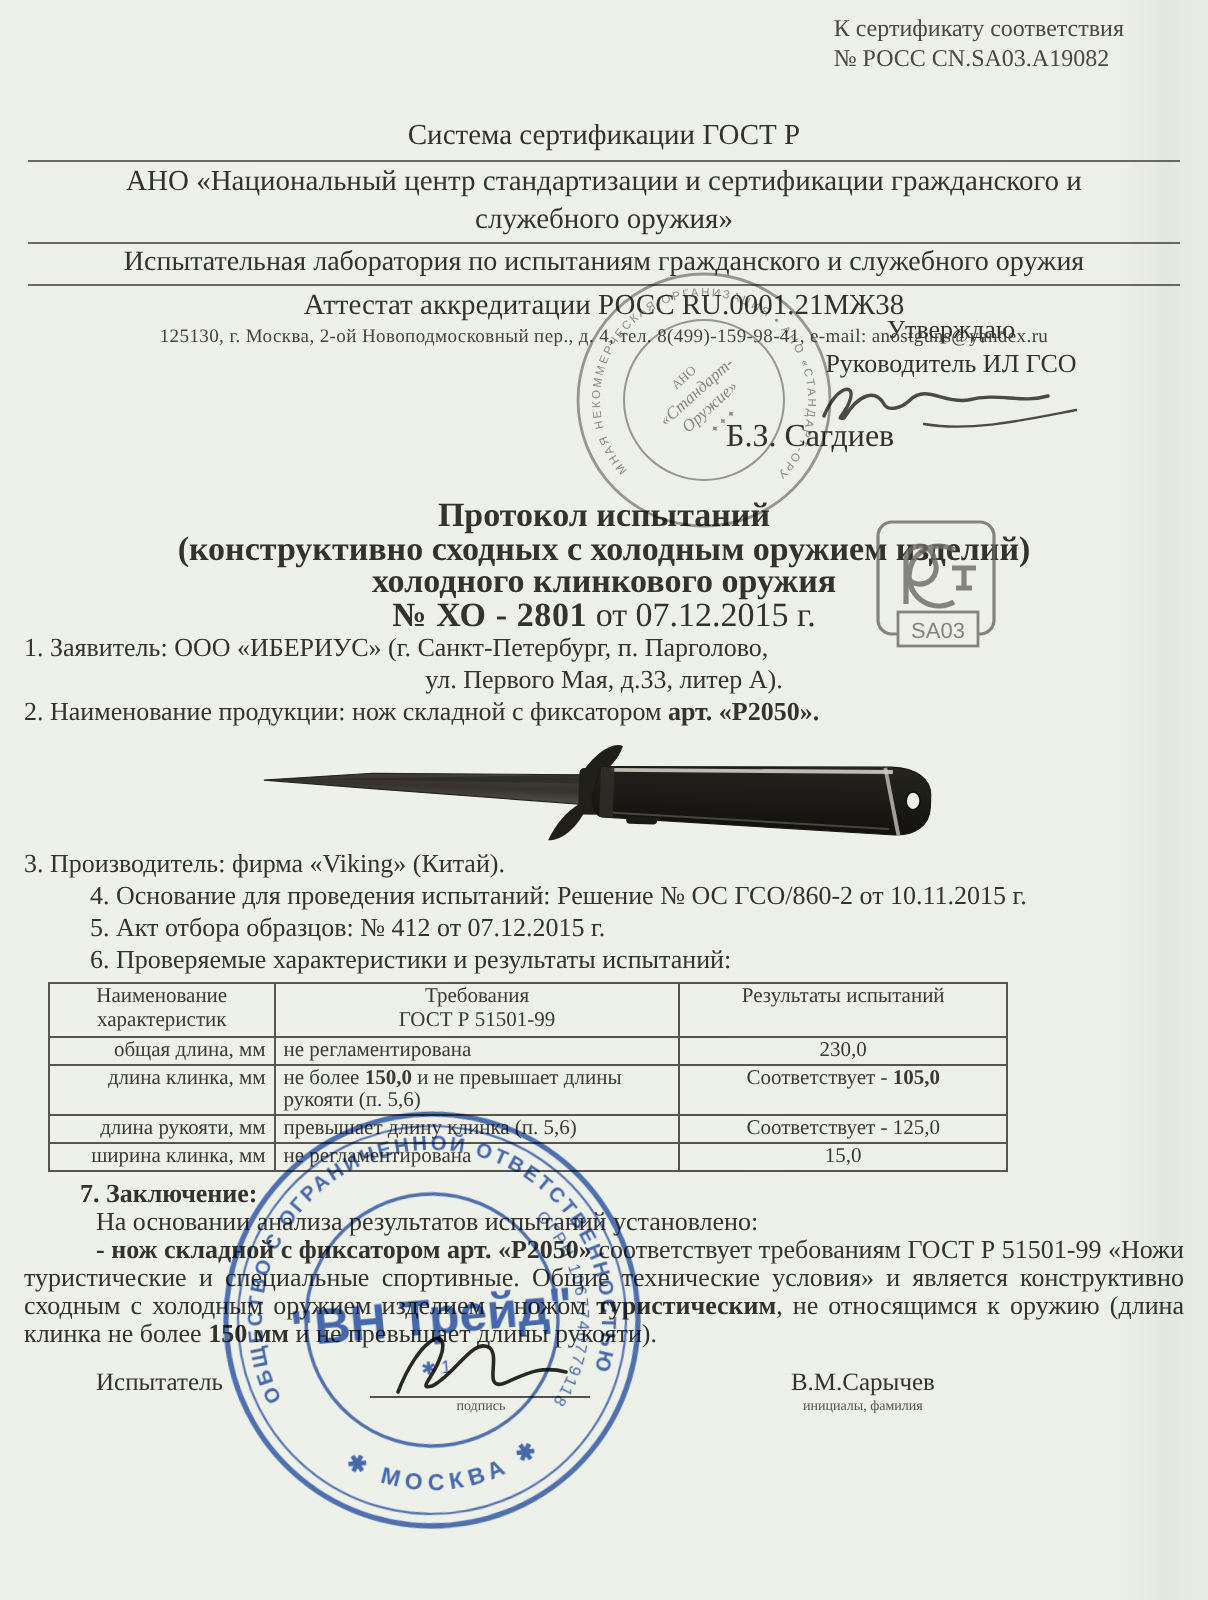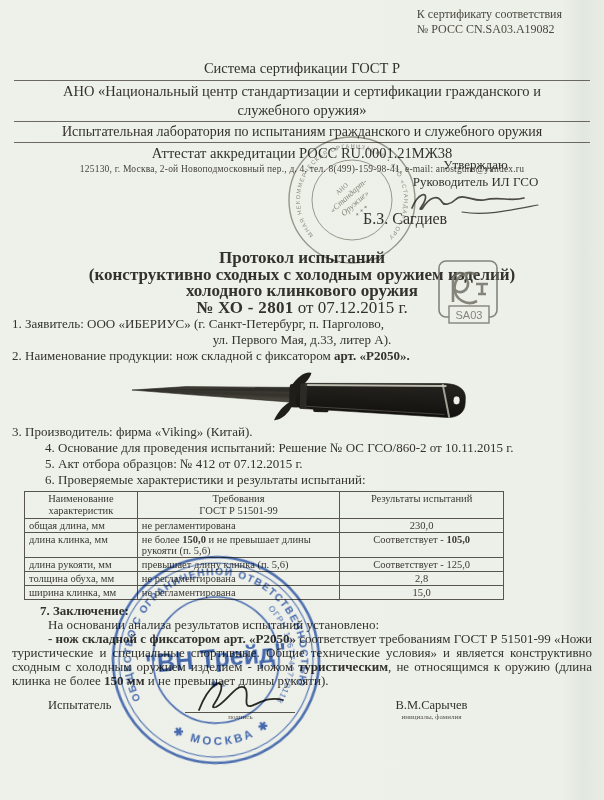--- a/index.html
+++ b/index.html
@@ -30,21 +30,21 @@
   
   .item{margin:0 12px;font-size:13px;line-height:16px;}
   .item.center2{text-align:left;}
   .item .c2{display:block;text-align:center;}
   .indent{padding-left:33px;}
   .knife-wrap{width:360px;height:58px;margin:2px auto 0 auto;}
   
   table.results{border-collapse:collapse;margin:3px 0 0 24px;width:480px;font-size:10.5px;color:#3a3933;}
   table.results td,table.results th{border:1px solid #57554c;padding:1px 4px;vertical-align:top;margin-left:47px;}
   table.results th{font-weight:normal;text-align:center;line-height:12px;}
-  td.c-name{width:106px;text-align:left;}
+  td.c-name{width:106px;text-align:right;}
   td.c-req{width:200px;text-align:left;}
   td.c-res{width:160px;text-align:center;}
   
   .concl-head{margin:4px 12px 0 12px;font-size:13px;font-weight:bold;text-indent:28px;line-height:14px;}
   .concl-intro{margin:0 12px;font-size:13px;text-indent:36px;line-height:14px;}
   .concl-para{margin:0 12px;font-size:13px;line-height:14px;text-align:justify;text-indent:36px;}
   
   .sign-row{display:flex;align-items:flex-start;margin:10px 0 0 48px;font-size:12.5px;}
   .sig-cell{width:110px;margin-left:74px;position:relative;text-align:center;}
   .sig-line{border-bottom:1px solid #54524a;height:14px;}
@@ -185,25 +185,20 @@
       <td class="c-name">длина клинка, мм</td>
       <td class="c-req"><span>не более </span><b>150,0</b><span> и не превышает длины рукояти (п. 5,6)</span></td>
       <td class="c-res"><span>Соответствует - </span><b>105,0</b></td>
     </tr>
     <tr>
       <td class="c-name">длина рукояти, мм</td>
       <td class="c-req">превышает длину клинка (п. 5,6)</td>
       <td class="c-res">Соответствует - 125,0</td>
     </tr>
     <tr>
-      <td class="c-name">толщина обуха, мм</td>
-      <td class="c-req">не регламентирована</td>
-      <td class="c-res">2,8</td>
-    </tr>
-    <tr>
       <td class="c-name">ширина клинка, мм</td>
       <td class="c-req">не регламентирована</td>
       <td class="c-res">15,0</td>
     </tr>
   </tbody>
     </table>
 
   <div class="concl-head">7. Заключение:</div>
   <div class="concl-intro">На основании анализа результатов испытаний установлено:</div>
   <div class="concl-para">

